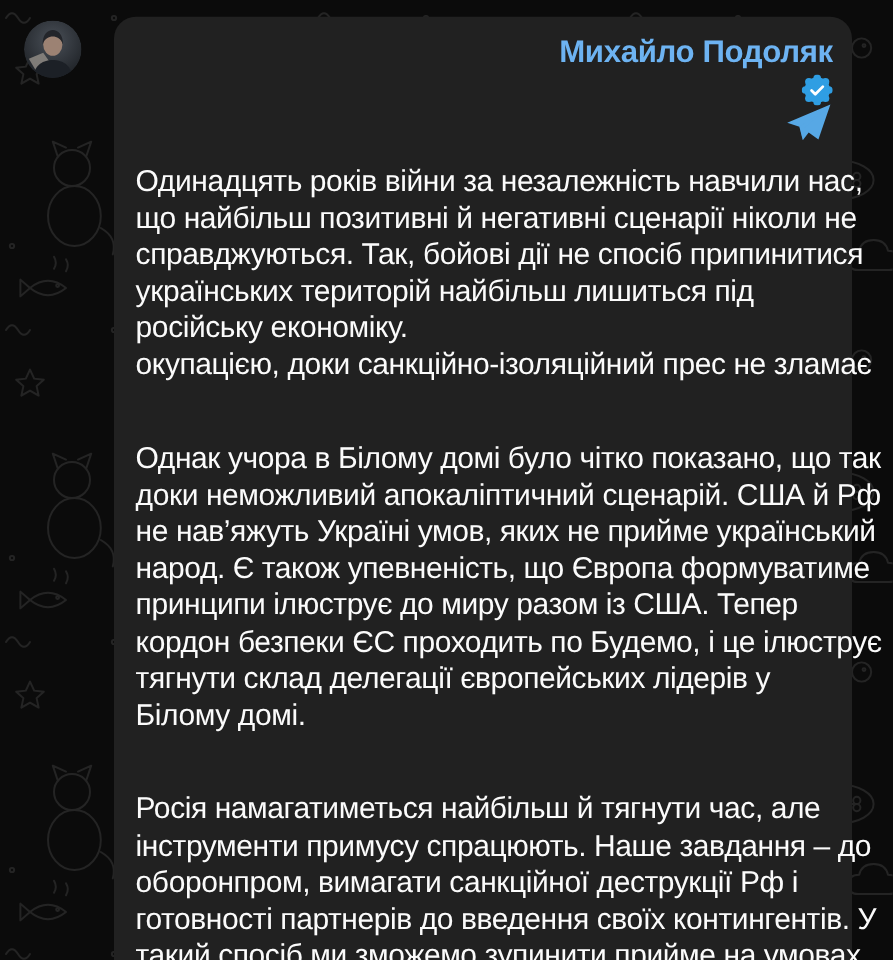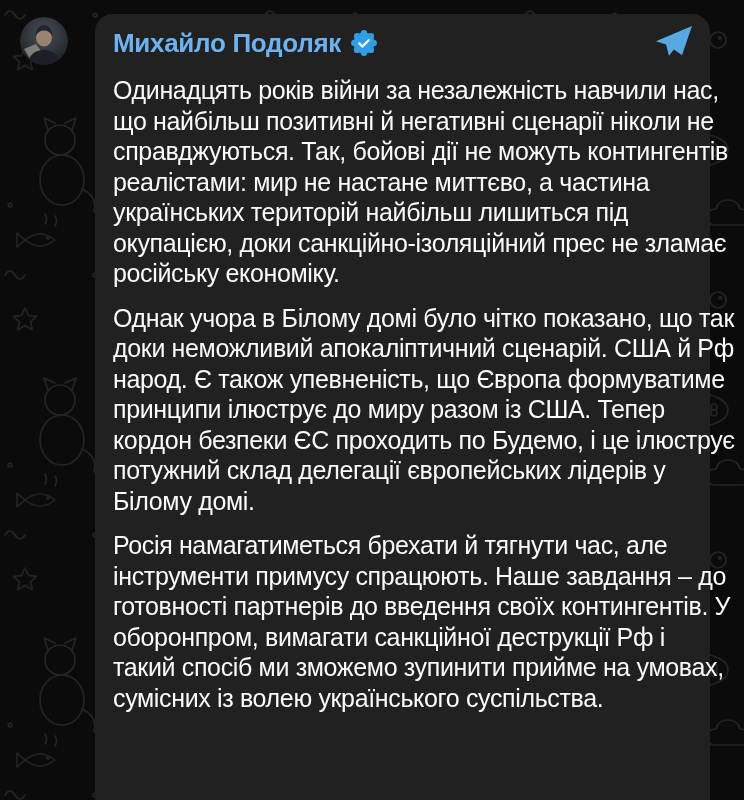--- a/index.html
+++ b/index.html
@@ -14,28 +14,28 @@
   *{margin:0;padding:0;box-sizing:border-box;}
   html,body{width:744px;height:800px;overflow:hidden;background:var(--bg);
     font-family:"Liberation Sans","DejaVu Sans",sans-serif;}
   body{position:relative;}
   .bg-pattern{position:absolute;left:0;top:0;width:744px;height:800px;display:block;}
   .avatar{position:absolute;left:20px;top:17px;width:48px;height:48px;border-radius:50%;
     overflow:hidden;cursor:pointer;}
   .avatar svg{display:block;}
   .bubble{position:absolute;left:95px;right:34px;top:14px;bottom:-40px;
     background:var(--bubble);border-radius:18px;padding:13px 16px 16px 18px;}
-  .header{display:flex;align-items:flex-start;}
+  .header{display:flex;align-items:flex-end;flex-direction:column;}
   .sender-name{color:var(--accent);font-weight:bold;font-size:26px;line-height:32px;
     letter-spacing:-0.3px;cursor:pointer;white-space:nowrap;}
   .badge{margin-left:10px;margin-top:3px;flex:0 0 auto;}
   .plane{margin-left:auto;margin-top:-2px;flex:0 0 auto;cursor:pointer;}
   .message-text{margin-top:6px;color:var(--text);font-size:25px;line-height:30.5px;
     letter-spacing:-0.35px;}
-  .paragraph{margin-top:14px;}
+  .paragraph{margin-top:48px;}
   .paragraph:first-child{margin-top:16px;}
   .line{white-space:nowrap;}
 </style>
 </head>
 <body>
 
 <svg class="bg-pattern" width="744" height="800" xmlns="http://www.w3.org/2000/svg">
   <defs>
     <pattern id="doodles" width="260" height="260" patternUnits="userSpaceOnUse">
       <rect width="260" height="260" fill="var(--bg)"></rect>
@@ -124,37 +124,37 @@
     </svg>
     <svg class="plane" width="40" height="34" viewBox="0 0 40 34" xmlns="http://www.w3.org/2000/svg">
       <path d="M38 1 L2 16.2 L12.2 19.6 L15 30.8 L19.9 24.5 L28 30.3 Z" fill="var(--plane)"></path>
       <path d="M12.2 19.6 L33 6 L15 21.8 L15 30.8 Z" fill="var(--plane)" opacity="0.55"></path>
     </svg>
   </div>
   <div class="message-text">
       <div class="paragraph">
         <div class="line">Одинадцять років війни за незалежність навчили нас,</div>
         <div class="line">що найбільш позитивні й негативні сценарії ніколи не</div>
-        <div class="line">справджуються. Так, бойові дії не можуть контингентів</div>
-        <div class="line">реалістами: мир не настане миттєво, а частина</div>
+        <div class="line">справджуються. Так, бойові дії не спосіб припинитися</div>
         <div class="line">українських територій найбільш лишиться під</div>
+        <div class="line">російську економіку.</div>
         <div class="line">окупацією, доки санкційно-ізоляційний прес не зламає</div>
-        <div class="line">російську економіку.</div>
       </div>
       <div class="paragraph">
         <div class="line">Однак учора в Білому домі було чітко показано, що так</div>
         <div class="line">доки неможливий апокаліптичний сценарій. США й Рф</div>
+        <div class="line">не нав’яжуть Україні умов, яких не прийме український</div>
         <div class="line">народ. Є також упевненість, що Європа формуватиме</div>
         <div class="line">принципи ілюструє до миру разом із США. Тепер</div>
         <div class="line">кордон безпеки ЄС проходить по Будемо, і це ілюструє</div>
-        <div class="line">потужний склад делегації європейських лідерів у</div>
+        <div class="line">тягнути склад делегації європейських лідерів у</div>
         <div class="line">Білому домі.</div>
       </div>
       <div class="paragraph">
-        <div class="line">Росія намагатиметься брехати й тягнути час, але</div>
+        <div class="line">Росія намагатиметься найбільш й тягнути час, але</div>
         <div class="line">інструменти примусу спрацюють. Наше завдання – до</div>
+        <div class="line">оборонпром, вимагати санкційної деструкції Рф і</div>
         <div class="line">готовності партнерів до введення своїх контингентів. У</div>
-        <div class="line">оборонпром, вимагати санкційної деструкції Рф і</div>
         <div class="line">такий спосіб ми зможемо зупинити прийме на умовах,</div>
         <div class="line">сумісних із волею українського суспільства.</div>
       </div>
     </div>
 </div>
 
 </body></html>

